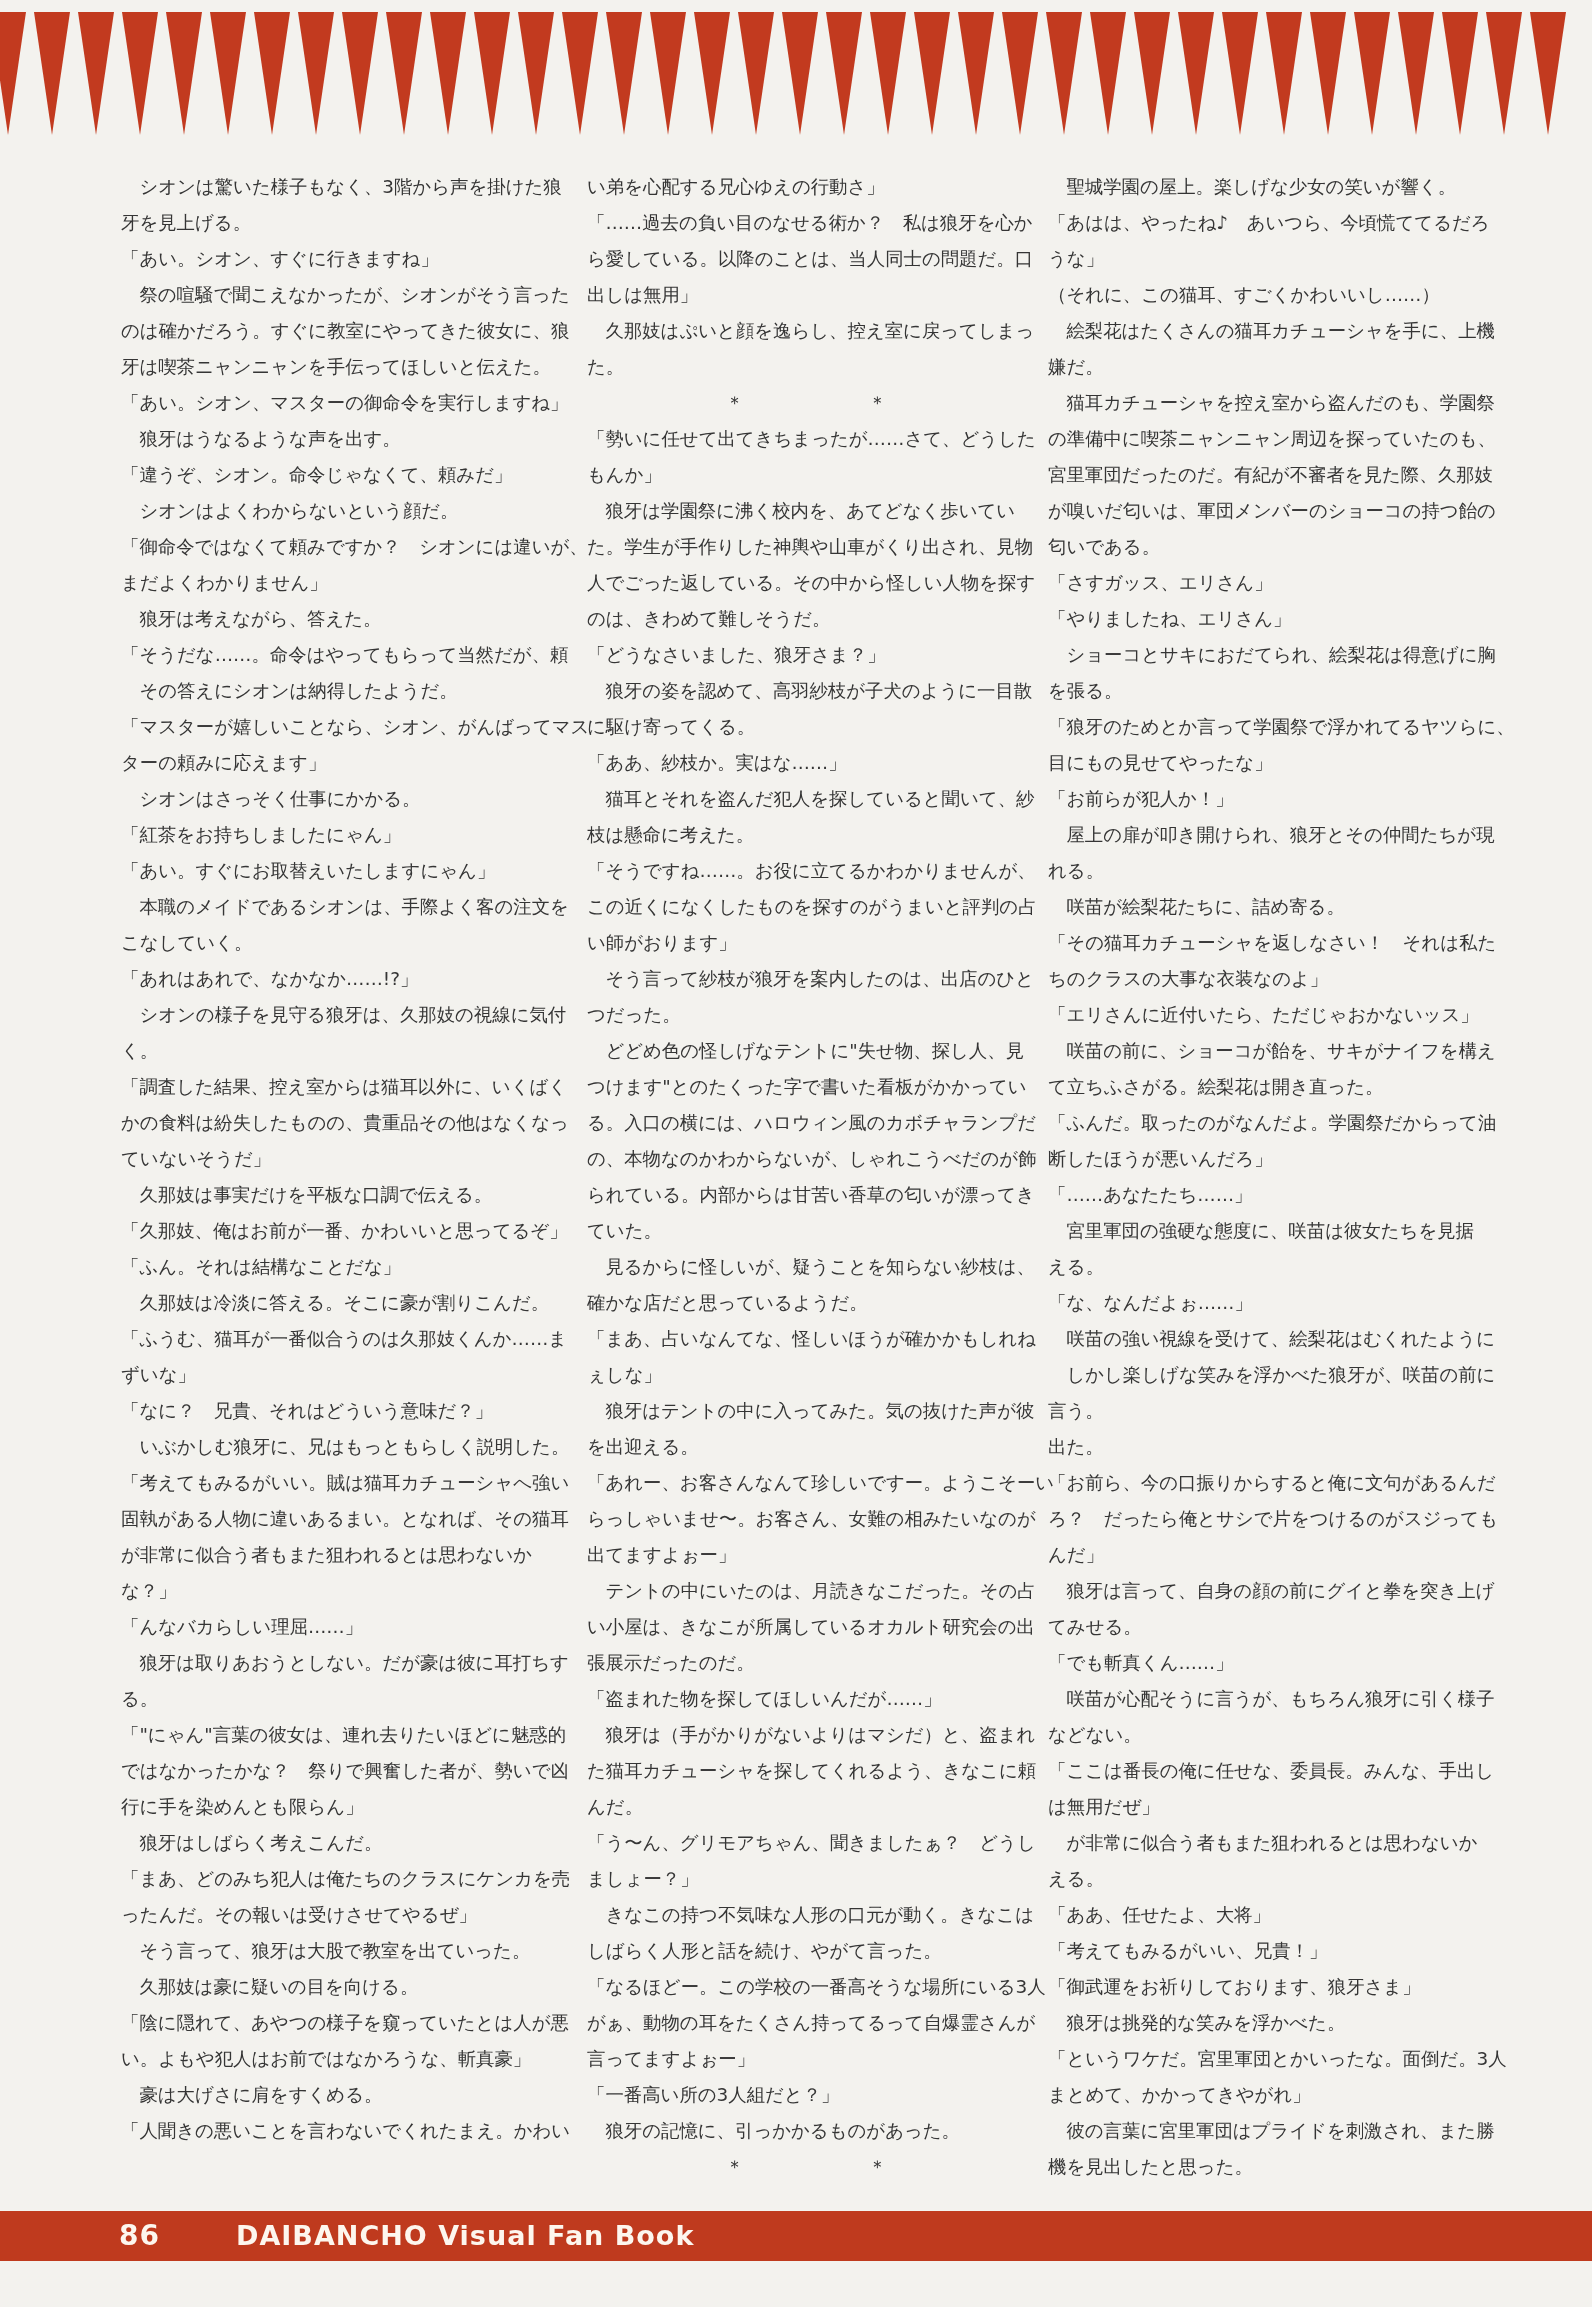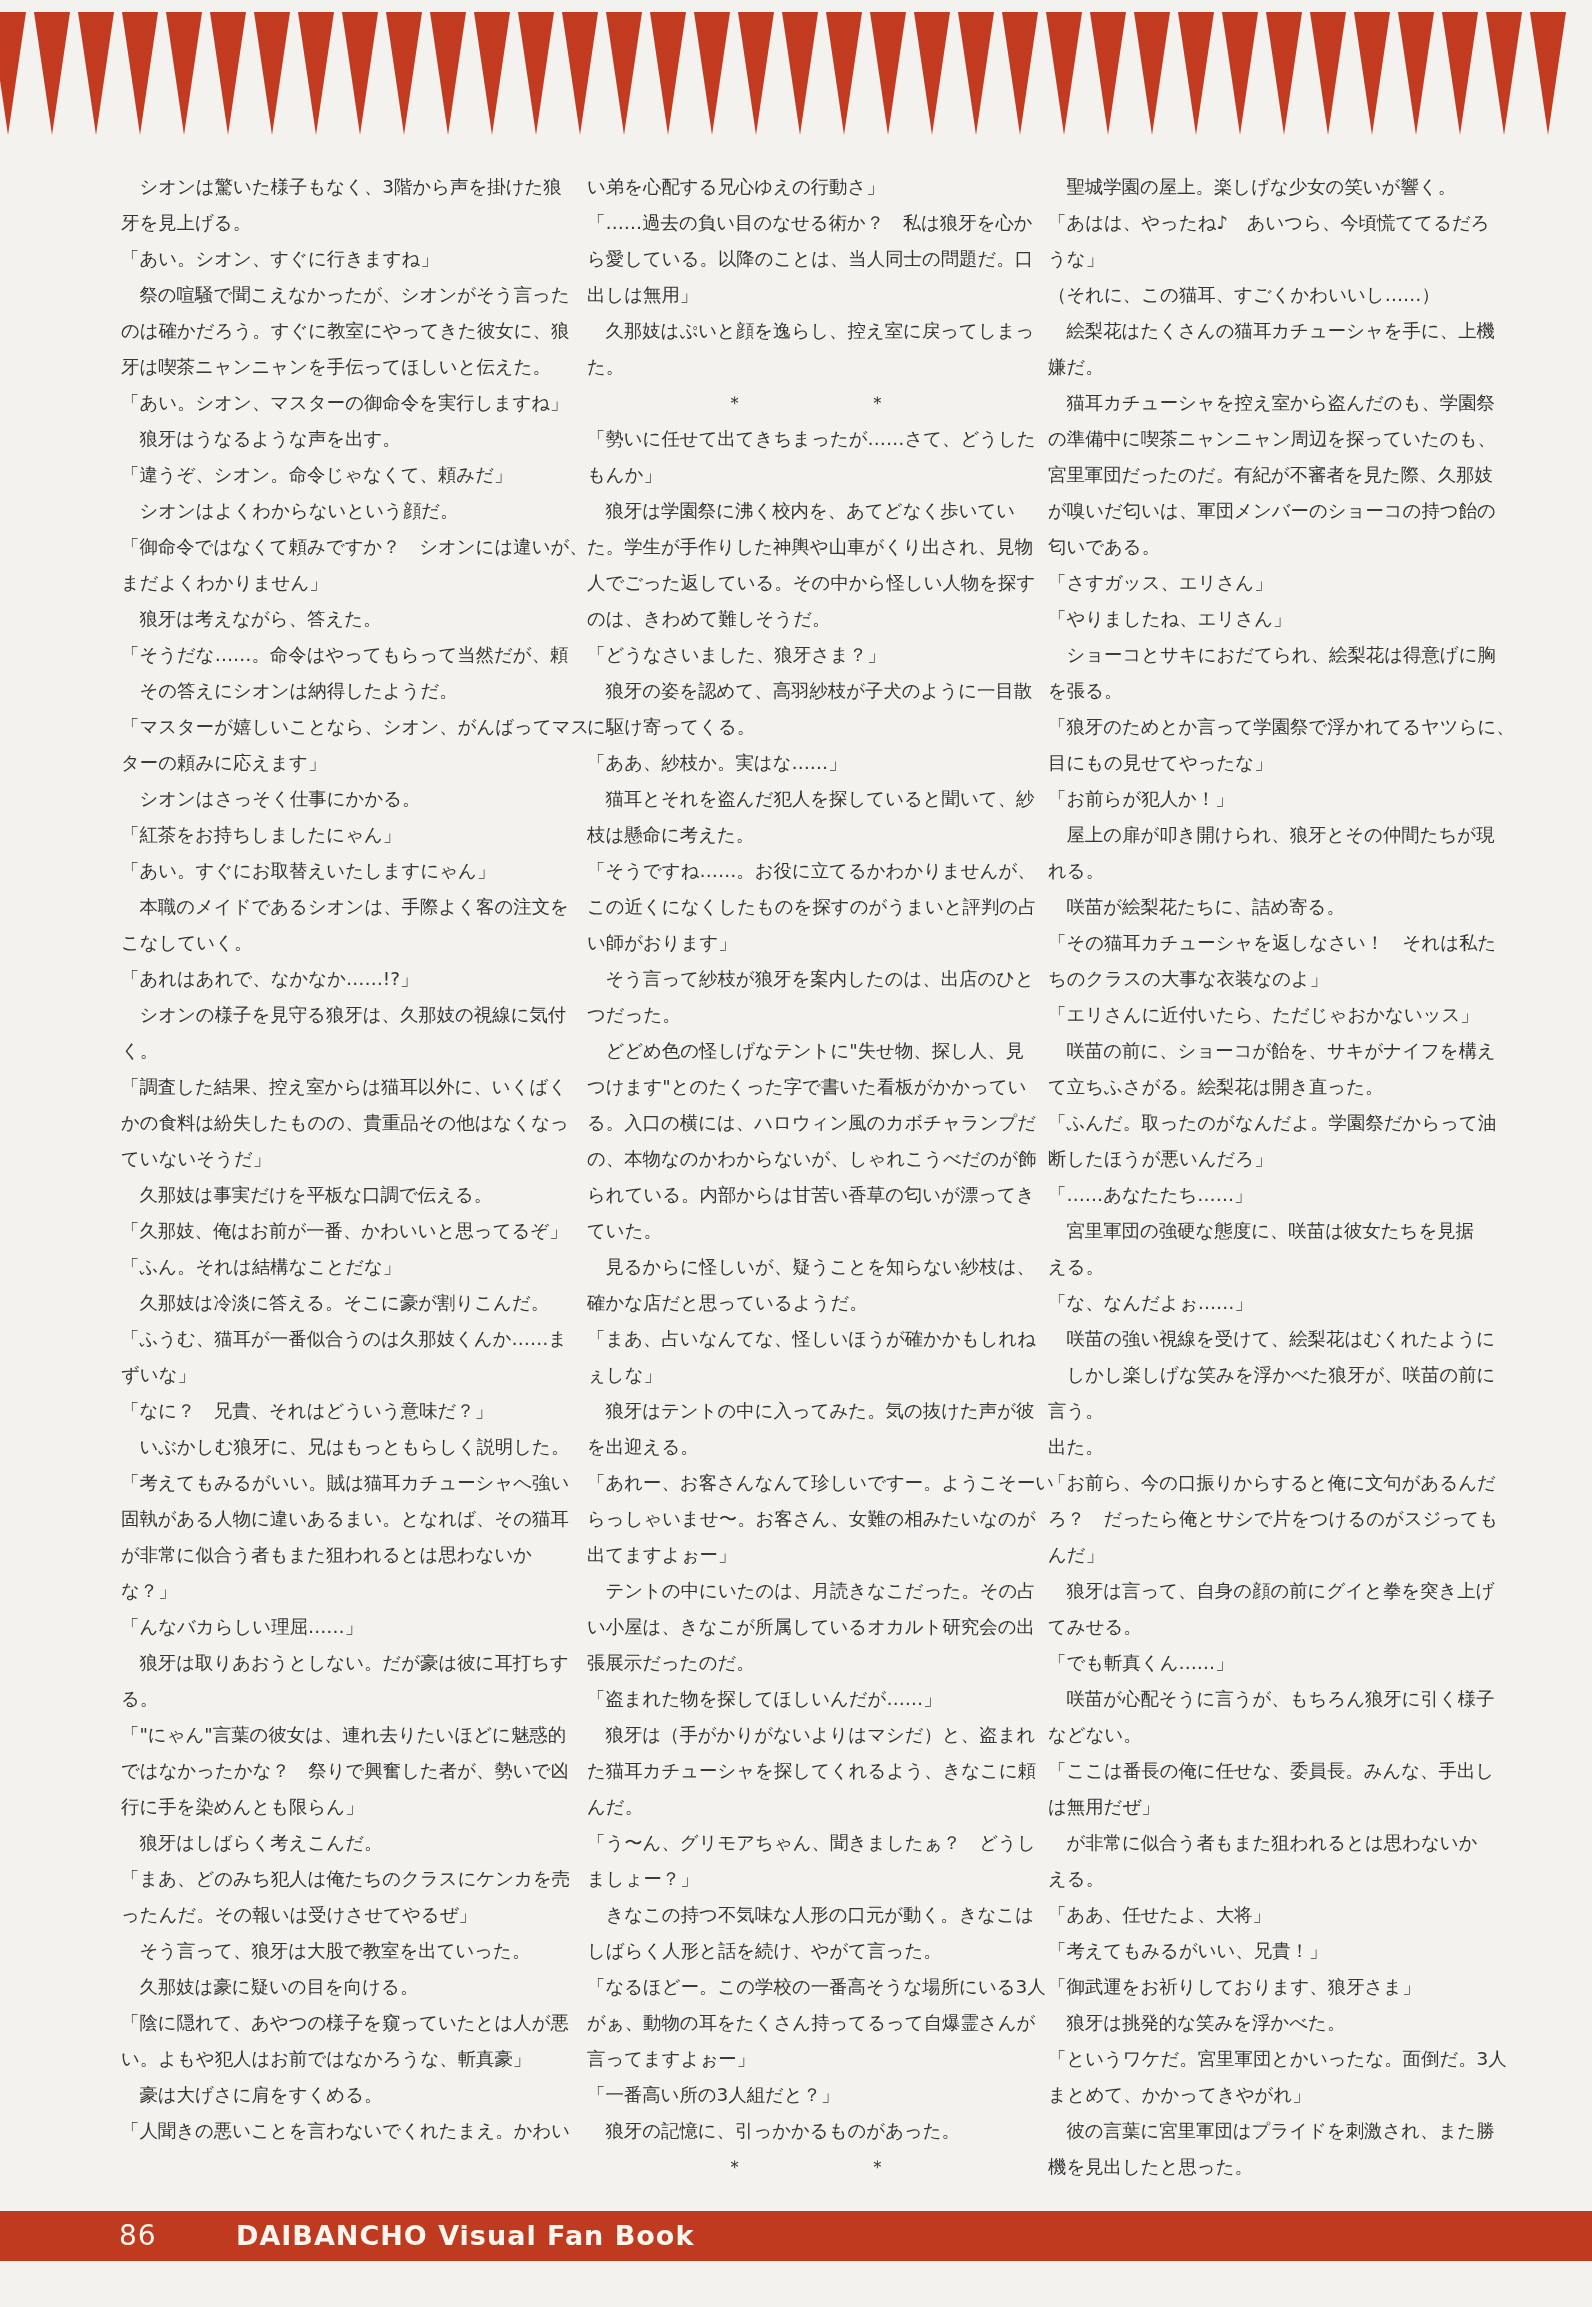--- a/index.html
+++ b/index.html
@@ -33,21 +33,21 @@
     white-space:pre;letter-spacing:0px;
   }
   .line.sep{text-align:center;letter-spacing:2px;}
   
   .footer{
     position:absolute;left:0;top:2211px;width:1592px;height:50px;
     background:#bf3a1e;color:#fdf6ee;
   }
   .footer .pnum{
     position:absolute;left:119px;top:0;height:50px;line-height:50px;
-    font-size:28px;font-weight:normal;letter-spacing:1px;
+    font-size:28px;font-weight:bold;letter-spacing:1px;
   }
   .footer .btitle{
     position:absolute;left:236px;top:0;height:33px;line-height:50px;
     font-size:27px;font-weight:bold;letter-spacing:1px;
   }
 </style>
 </head>
 <body>
 
 <div class="banner">

